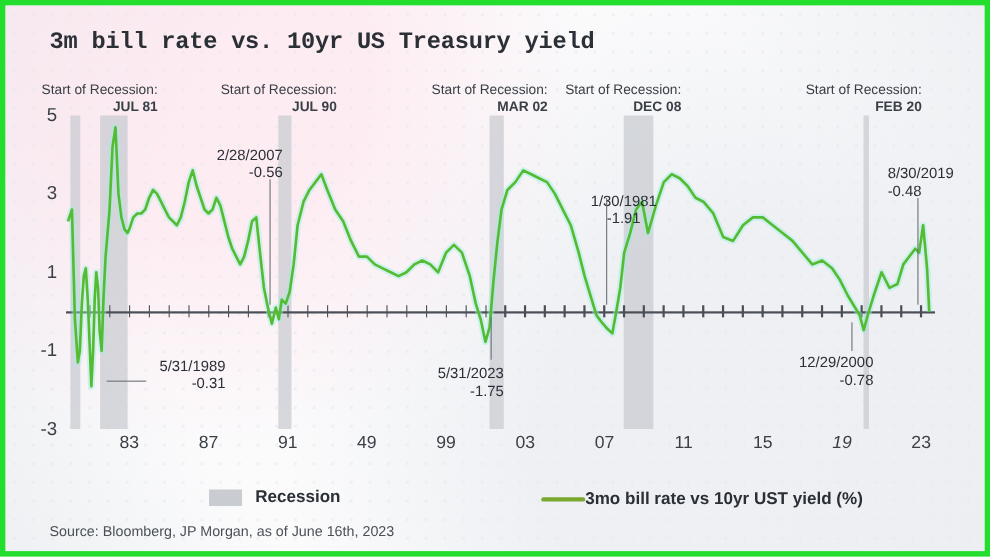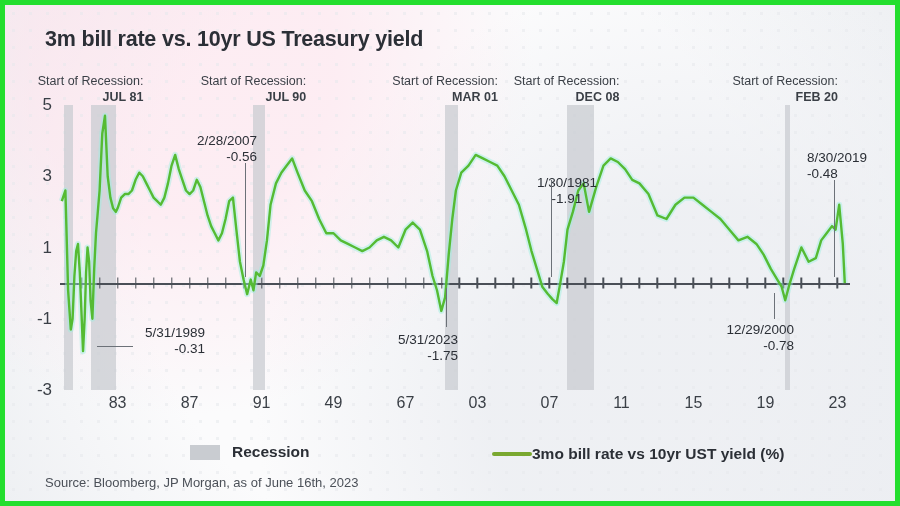--- a/index.html
+++ b/index.html
@@ -14,21 +14,21 @@
     background:
       radial-gradient(circle at 20% 12%, rgba(255,225,235,.55) 0 18%, rgba(255,255,255,0) 42%),
       radial-gradient(circle at 78% 82%, rgba(236,238,242,.85) 0 26%, rgba(255,255,255,0) 55%),
       radial-gradient(circle at 50% 50%, #fbfbfc 0 60%, #eef0f3 100%);
   }
   #dots{position:absolute;inset:0;pointer-events:none;opacity:.55;
     background-image:radial-gradient(circle, #e6e8ec 1.6px, rgba(0,0,0,0) 1.7px);
     background-size:17px 17px;}
 
   #title{position:absolute;left:40px;top:22px;font-size:21.5px;font-weight:bold;
-         color:#2b2f36;letter-spacing:-.2px;}
+         color:#2b2f36;letter-spacing:-.2px;font-family:Liberation Mono, monospace;}
 
   
   #plot{position:absolute;left:55px;top:100px;width:790px;height:285px;}
 
   .ylab{position:absolute;right:calc(100% + 8px);transform:translateY(-50%);
         font-size:17px;color:#3a3f46;white-space:nowrap;}
   .xlab{position:absolute;top:289px;transform:translateX(-50%);
         font-size:16px;color:#3a3f46;}
 
   .band{position:absolute;top:0;bottom:0;background:#c9ccd1;opacity:.75;}
@@ -125,47 +125,47 @@
       <div class="tick" style="left: 687.426px; top: 178.125px;"></div>
       <div class="tick" style="left: 705.421px; top: 178.125px;"></div>
       <div class="tick" style="left: 723.417px; top: 178.125px;"></div>
       <div class="tick" style="left: 741.412px; top: 178.125px;"></div>
       <div class="tick" style="left: 759.408px; top: 178.125px;"></div>
       <div class="tick" style="left: 777.403px; top: 178.125px;"></div>
       <div class="xlab" style="left: 57.5854px;">83</div>
       <div class="xlab" style="left: 129.567px;">87</div>
       <div class="xlab" style="left: 201.549px;">91</div>
       <div class="xlab" style="left: 273.531px;">49</div>
-      <div class="xlab" style="left: 345.513px;">67</div>
+      <div class="xlab" style="left: 345.513px;">99</div>
       <div class="xlab" style="left: 417.494px;">03</div>
       <div class="xlab" style="left: 489.476px;">07</div>
       <div class="xlab" style="left: 561.458px;">11</div>
       <div class="xlab" style="left: 633.44px;">15</div>
-      <div class="xlab" style="left: 705.421px;">19</div>
+      <div class="xlab" style="left: 705.421px; font-style: italic;">19</div>
       <div class="xlab" style="left: 777.403px;">23</div>
       <svg class="series" viewBox="0 0 790 285" preserveAspectRatio="none">
         <polyline points="1.80,96.19 5.40,85.50 8.10,185.25 10.80,224.44 12.60,213.75 14.40,171.00 16.20,146.06 18.00,138.94 19.79,167.44 21.59,210.19 23.03,246.17 24.65,213.75 26.09,167.44 27.53,142.50 29.15,156.75 30.59,195.94 32.39,213.75 34.19,163.88 35.99,128.25 37.79,106.88 39.59,85.50 42.29,28.50 44.99,10.69 47.69,71.25 50.39,92.63 53.09,103.31 55.79,106.88 57.59,103.31 61.18,92.63 64.78,89.06 68.38,89.06 71.98,85.50 75.58,74.81 79.18,67.69 82.78,71.25 86.38,78.38 89.98,85.50 93.58,92.63 97.18,96.19 100.77,99.75 104.37,92.63 107.97,78.38 111.57,60.56 115.17,49.88 118.77,64.13 122.37,74.81 125.97,85.50 129.57,89.06 133.17,85.50 136.77,74.81 140.36,81.94 143.96,96.19 147.56,110.44 151.16,121.13 154.76,128.25 158.36,135.38 161.96,128.25 165.56,114.00 169.16,96.19 172.94,92.63 176.36,124.69 179.95,156.75 183.55,174.56 187.15,189.17 190.75,174.56 193.45,185.25 196.15,167.44 199.75,171.00 203.35,160.31 206.95,135.38 210.55,99.75 215.95,78.38 221.34,67.69 226.74,60.56 232.14,53.44 237.54,67.69 244.74,85.50 251.94,96.19 259.13,114.00 266.33,128.25 273.53,128.25 280.73,135.38 287.93,138.94 295.13,142.50 302.32,146.06 309.52,142.50 316.72,135.38 323.92,131.81 331.12,135.38 338.31,142.50 345.51,124.69 352.71,117.56 359.91,124.69 367.11,146.06 372.51,171.00 377.00,185.25 381.32,205.91 385.10,192.38 388.70,149.63 392.30,114.00 395.90,85.50 401.30,67.69 408.50,60.56 415.69,49.88 422.89,53.44 430.09,57.00 437.29,60.56 444.49,71.25 451.69,85.50 458.88,99.75 466.08,124.69 471.48,146.06 476.88,163.88 482.28,181.69 487.68,188.81 492.36,194.16 496.67,198.07 500.27,178.13 503.87,156.75 507.47,124.69 512.87,106.88 518.27,85.50 523.67,78.38 529.07,106.88 536.26,81.94 543.46,60.56 550.66,53.44 557.86,57.00 565.06,64.13 572.26,74.81 579.45,78.38 588.45,89.06 597.45,110.44 606.45,114.00 615.44,99.75 624.44,92.63 633.44,92.63 642.44,99.75 651.44,106.88 660.43,114.00 669.43,124.69 678.43,135.38 687.43,131.81 696.42,138.94 703.62,149.63 710.82,163.88 717.30,174.56 721.62,181.69 725.22,195.22 728.82,181.69 734.21,163.88 741.41,142.50 748.61,156.75 755.81,153.19 761.21,135.38 766.61,128.25 772.00,121.13 775.60,124.69 779.20,99.75 782.80,138.94 784.78,178.13" fill="none" stroke="#9bf0e0" stroke-width="6" stroke-opacity="0.45" stroke-linejoin="round"></polyline>
         <polyline points="1.80,96.19 5.40,85.50 8.10,185.25 10.80,224.44 12.60,213.75 14.40,171.00 16.20,146.06 18.00,138.94 19.79,167.44 21.59,210.19 23.03,246.17 24.65,213.75 26.09,167.44 27.53,142.50 29.15,156.75 30.59,195.94 32.39,213.75 34.19,163.88 35.99,128.25 37.79,106.88 39.59,85.50 42.29,28.50 44.99,10.69 47.69,71.25 50.39,92.63 53.09,103.31 55.79,106.88 57.59,103.31 61.18,92.63 64.78,89.06 68.38,89.06 71.98,85.50 75.58,74.81 79.18,67.69 82.78,71.25 86.38,78.38 89.98,85.50 93.58,92.63 97.18,96.19 100.77,99.75 104.37,92.63 107.97,78.38 111.57,60.56 115.17,49.88 118.77,64.13 122.37,74.81 125.97,85.50 129.57,89.06 133.17,85.50 136.77,74.81 140.36,81.94 143.96,96.19 147.56,110.44 151.16,121.13 154.76,128.25 158.36,135.38 161.96,128.25 165.56,114.00 169.16,96.19 172.94,92.63 176.36,124.69 179.95,156.75 183.55,174.56 187.15,189.17 190.75,174.56 193.45,185.25 196.15,167.44 199.75,171.00 203.35,160.31 206.95,135.38 210.55,99.75 215.95,78.38 221.34,67.69 226.74,60.56 232.14,53.44 237.54,67.69 244.74,85.50 251.94,96.19 259.13,114.00 266.33,128.25 273.53,128.25 280.73,135.38 287.93,138.94 295.13,142.50 302.32,146.06 309.52,142.50 316.72,135.38 323.92,131.81 331.12,135.38 338.31,142.50 345.51,124.69 352.71,117.56 359.91,124.69 367.11,146.06 372.51,171.00 377.00,185.25 381.32,205.91 385.10,192.38 388.70,149.63 392.30,114.00 395.90,85.50 401.30,67.69 408.50,60.56 415.69,49.88 422.89,53.44 430.09,57.00 437.29,60.56 444.49,71.25 451.69,85.50 458.88,99.75 466.08,124.69 471.48,146.06 476.88,163.88 482.28,181.69 487.68,188.81 492.36,194.16 496.67,198.07 500.27,178.13 503.87,156.75 507.47,124.69 512.87,106.88 518.27,85.50 523.67,78.38 529.07,106.88 536.26,81.94 543.46,60.56 550.66,53.44 557.86,57.00 565.06,64.13 572.26,74.81 579.45,78.38 588.45,89.06 597.45,110.44 606.45,114.00 615.44,99.75 624.44,92.63 633.44,92.63 642.44,99.75 651.44,106.88 660.43,114.00 669.43,124.69 678.43,135.38 687.43,131.81 696.42,138.94 703.62,149.63 710.82,163.88 717.30,174.56 721.62,181.69 725.22,195.22 728.82,181.69 734.21,163.88 741.41,142.50 748.61,156.75 755.81,153.19 761.21,135.38 766.61,128.25 772.00,121.13 775.60,124.69 779.20,99.75 782.80,138.94 784.78,178.13" fill="none" stroke="#55bb33" stroke-width="2.4" stroke-linejoin="round"></polyline>
       </svg>
     </div>
 
   <div id="legend-recession">
     <span class="sw"></span>
     <span class="lb">Recession</span>
   </div>
 
   <div id="legend-series">
     <span class="ln"></span>
     <span class="lb">3mo bill rate vs 10yr UST yield (%)</span>
   </div>
 
   <div id="source">Source: Bloomberg, JP Morgan, as of June 16th, 2023</div>
 <div class="rechdr" style="left: 85.5923px; top: 68px;"><div>Start of Recession:</div><b>JUL 81</b></div>
     <div class="rechdr" style="left: 248.451px; top: 68px;"><div>Start of Recession:</div><b>JUL 90</b></div>
-    <div class="rechdr" style="left: 440.103px; top: 68px;"><div>Start of Recession:</div><b>MAR 01</b></div>
+    <div class="rechdr" style="left: 440.103px; top: 68px;"><div>Start of Recession:</div><b>MAR 02</b></div>
     <div class="rechdr" style="left: 561.572px; top: 68px;"><div>Start of Recession:</div><b>DEC 08</b></div>
     <div class="rechdr" style="left: 780.216px; top: 68px;"><div>Start of Recession:</div><b>FEB 20</b></div>
     <div class="note" style="left: 252px; top: 128px; transform: translateX(-100%); text-align: right;">
       <span class="v">2/28/2007</span>
       <span class="v">-0.56</span>
     </div>
     <div class="leader" style="left: 240px; top: 158px; width: 1.2px; height: 114px;"></div>
     <div class="note" style="left: 592px; top: 145px; transform: translateX(-100%); text-align: center; margin-top: 25px;">
       <span class="v">1/30/1981</span>
       <span class="v">-1.91</span>

